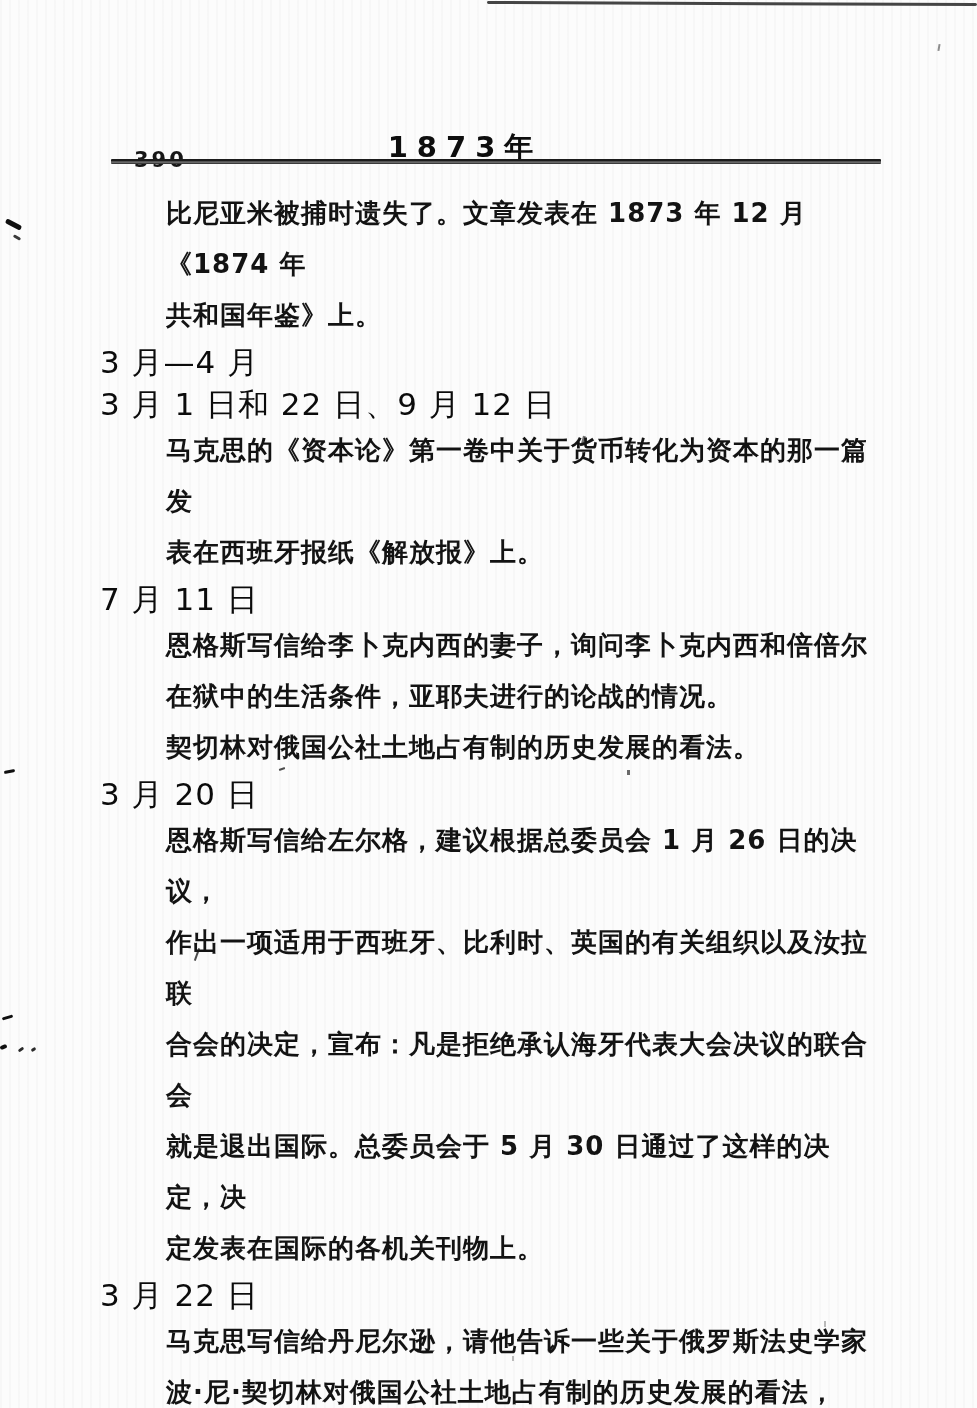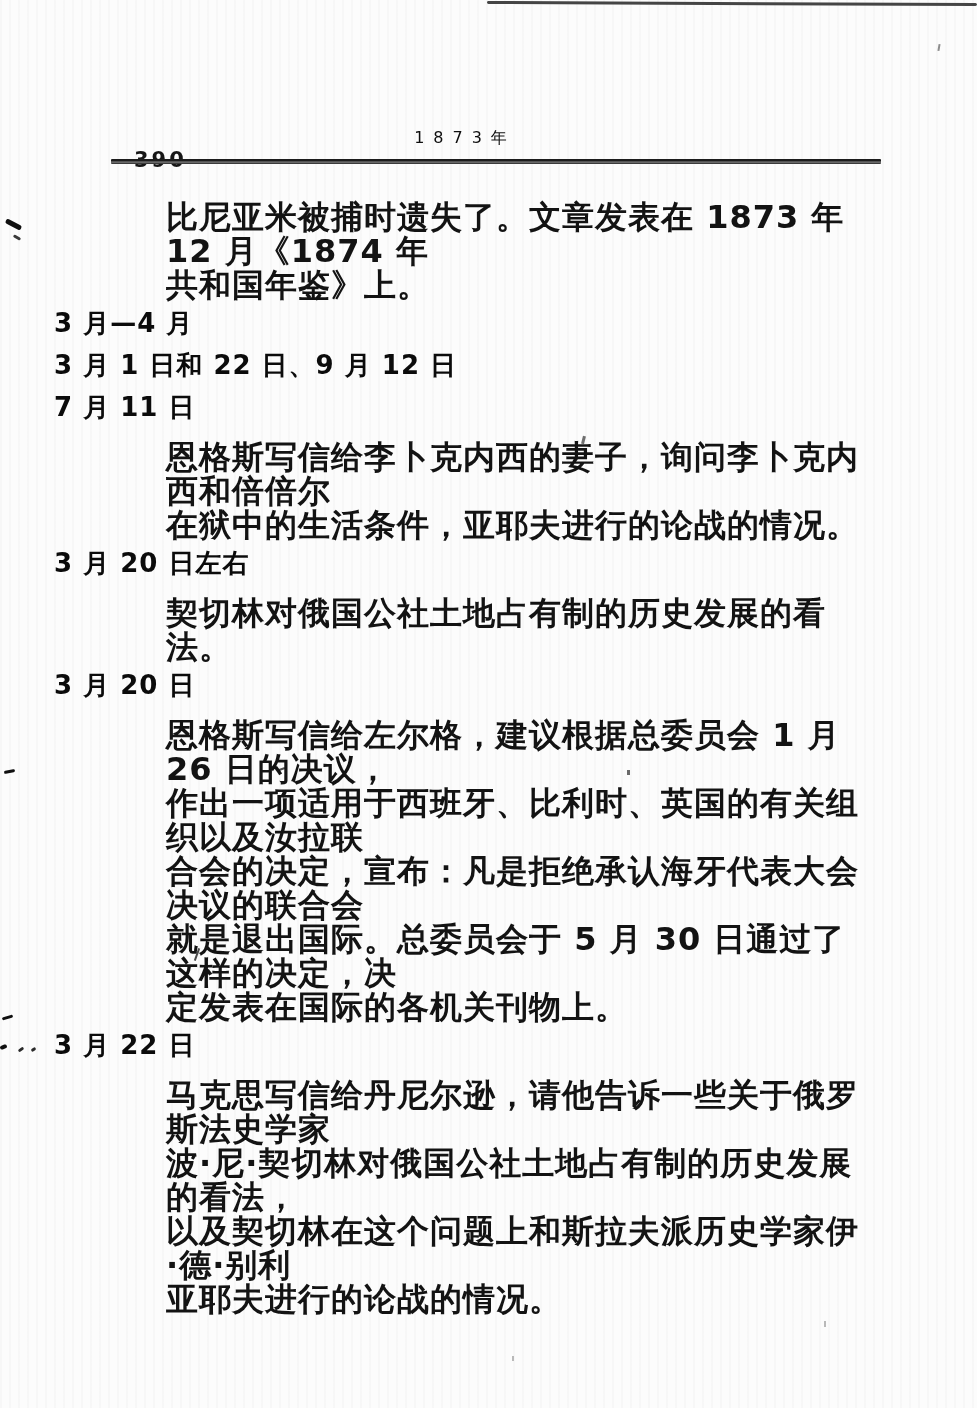--- a/index.html
+++ b/index.html
@@ -31,22 +31,22 @@
     font-weight: 700;
     letter-spacing: 3px;
     color: #161616;
   }
   .running-title {
     position: absolute;
     left: 80px;
     top: 128px;
     width: 770px;
     text-align: center;
-    font-size: 16px;
-    font-weight: 400;
+    font-size: 29px;
+    font-weight: 700;
     letter-spacing: 9px;
     color: #0e0e0e;
   }
   .header-rule {
     position: absolute;
     left: 111px;
     top: 159px;
     width: 770px;
     height: 5px;
     background: linear-gradient(#1c1c1c 0%, #1c1c1c 45%, #8a8a8a 55%, #242424 100%);
@@ -54,33 +54,33 @@
   }
 
   
   .content {
     position: absolute;
     left: 0;
     top: 188px;
     width: 977px;
   }
   .entry-heading {
-    margin: 0 0 0 54px;
-    font-size: 26px;
+    margin: 0 0 0 100px;
+    font-size: 31px;
     line-height: 42px;
-    font-weight: 700;
+    font-weight: 400;
     letter-spacing: 1px;
     color: #0b0b0b;
     white-space: pre-line;
   }
   .entry-paragraph {
-    margin: 12px 0 0 166px;
+    margin: 0 0 0 166px;
     width: 706px;
-    font-size: 32px;
-    line-height: 34px;
+    font-size: 26px;
+    line-height: 51px;
     font-weight: 700;
     letter-spacing: 1px;
     color: #131313;
     white-space: pre-line;
   }
 
   
   .artifact { position: absolute; pointer-events: none; }
   .top-edge-line {
     left: 487px; top: 2px; width: 490px; height: 3px;
@@ -132,30 +132,31 @@
     <div class="entry-paragraph">比尼亚米被捕时遗失了。文章发表在 1873 年 12 月《1874 年
 共和国年鉴》上。</div>
   </div>
 
   <div class="entry">
     <div class="entry-heading">3 月—4 月</div>
   </div>
 
   <div class="entry">
     <div class="entry-heading">3 月 1 日和 22 日、9 月 12 日</div>
+    <div class="entry-paragraph">马克思的《资本论》第一卷中关于货币转化为资本的那一篇发
+表在西班牙报纸《解放报》上。</div>
   </div>
 
   <div class="entry">
     <div class="entry-heading">7 月 11 日</div>
     <div class="entry-paragraph">恩格斯写信给李卜克内西的妻子，询问李卜克内西和倍倍尔
 在狱中的生活条件，亚耶夫进行的论战的情况。</div>
   </div>
 
   <div class="entry">
-    <div class="entry-heading">3 月 20 日左右</div>
     <div class="entry-paragraph">契切林对俄国公社土地占有制的历史发展的看法。</div>
   </div>
 
   <div class="entry">
     <div class="entry-heading">3 月 20 日</div>
     <div class="entry-paragraph">恩格斯写信给左尔格，建议根据总委员会 1 月 26 日的决议，
 作出一项适用于西班牙、比利时、英国的有关组织以及汝拉联
 合会的决定，宣布：凡是拒绝承认海牙代表大会决议的联合会
 就是退出国际。总委员会于 5 月 30 日通过了这样的决定，决
 定发表在国际的各机关刊物上。</div>

